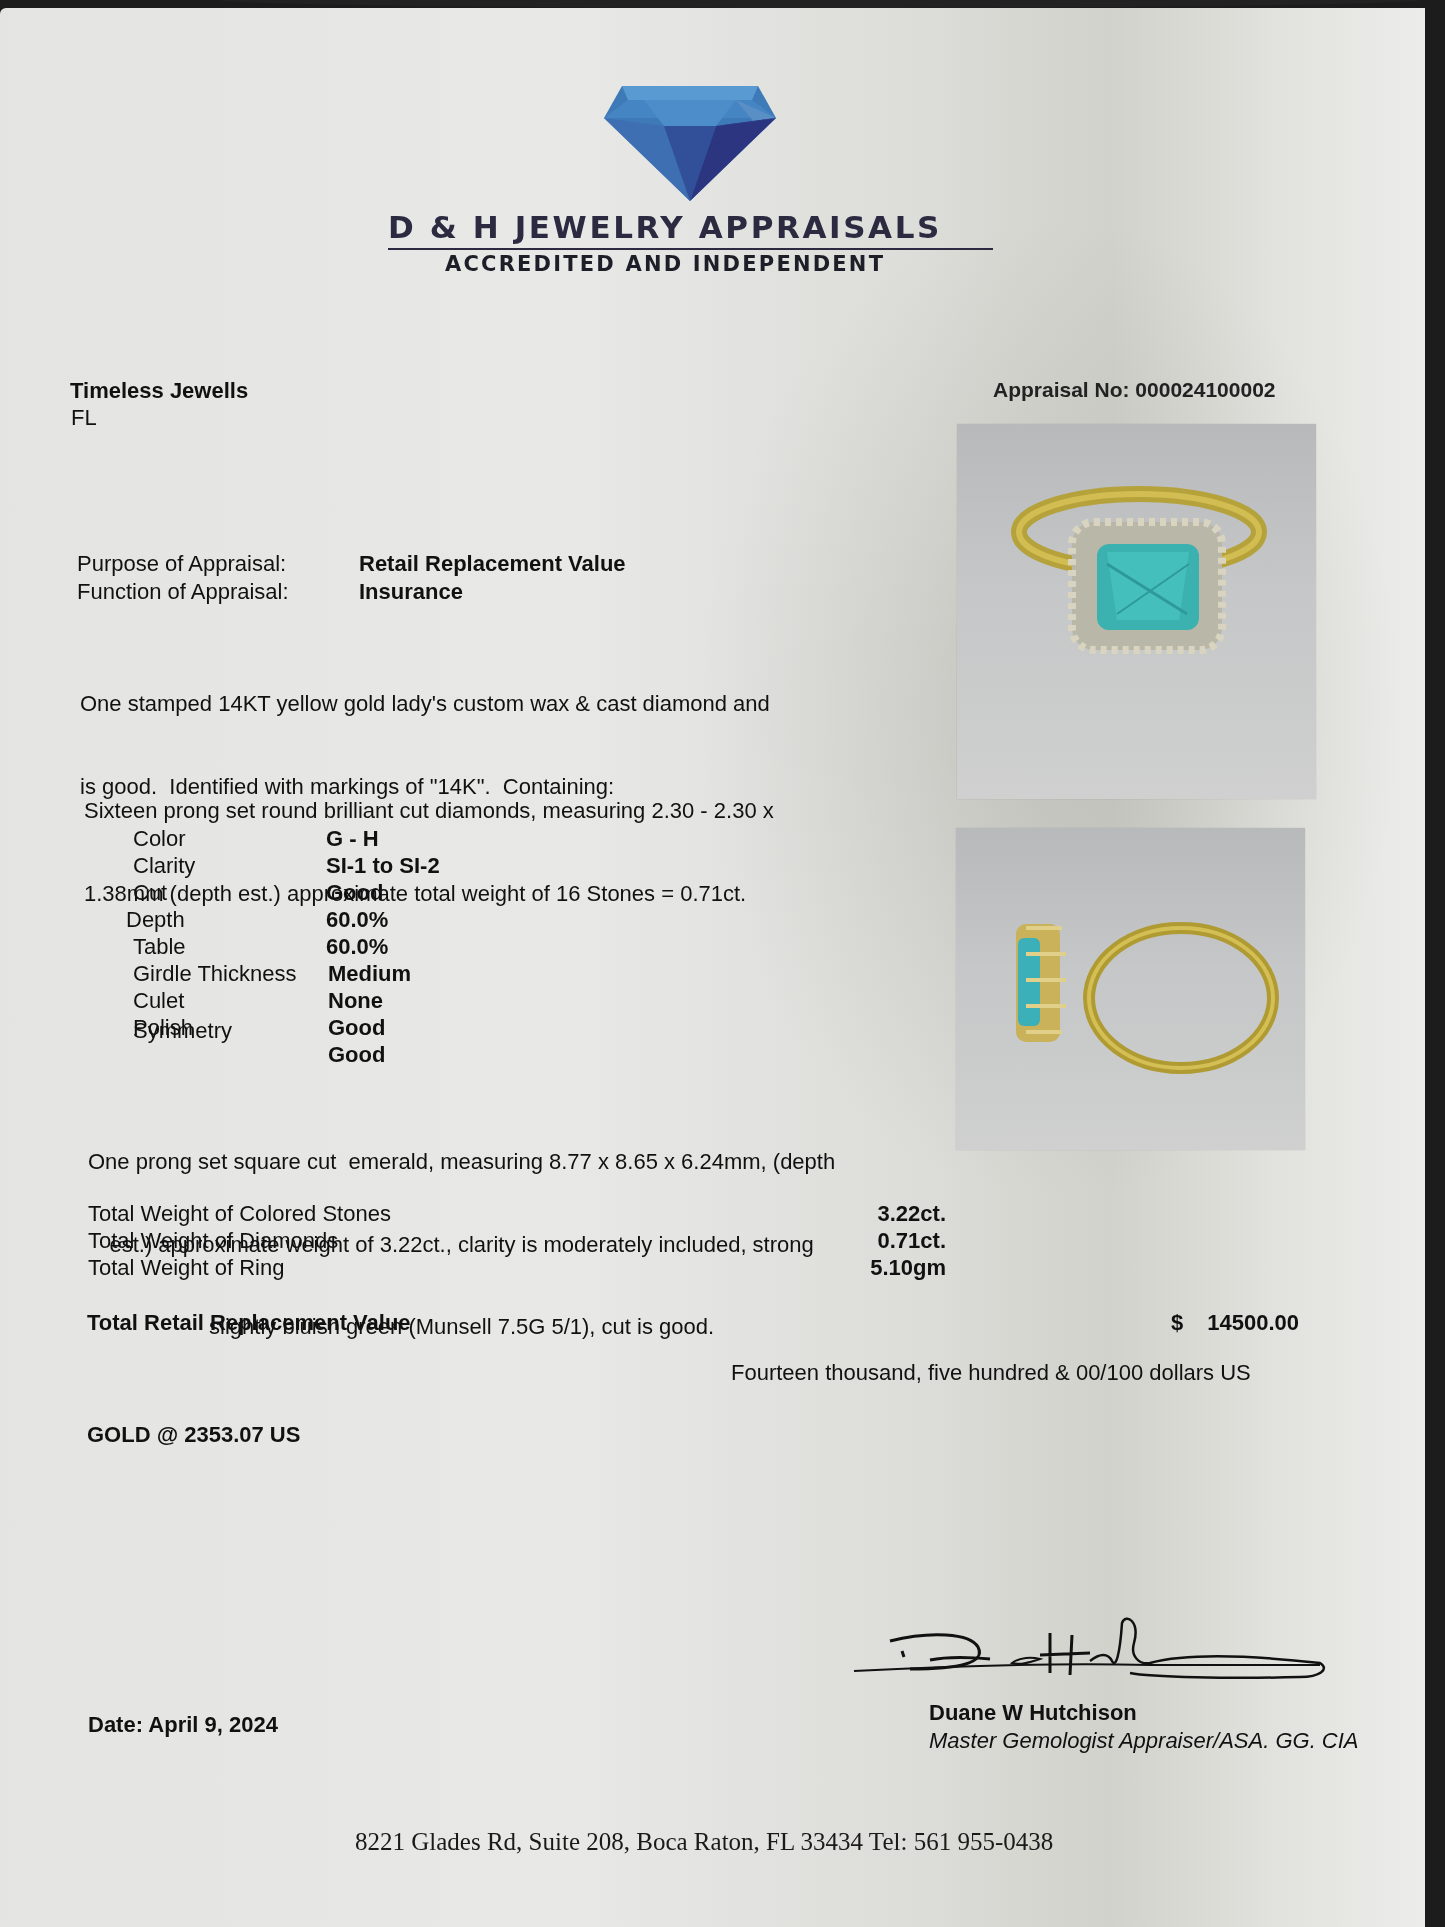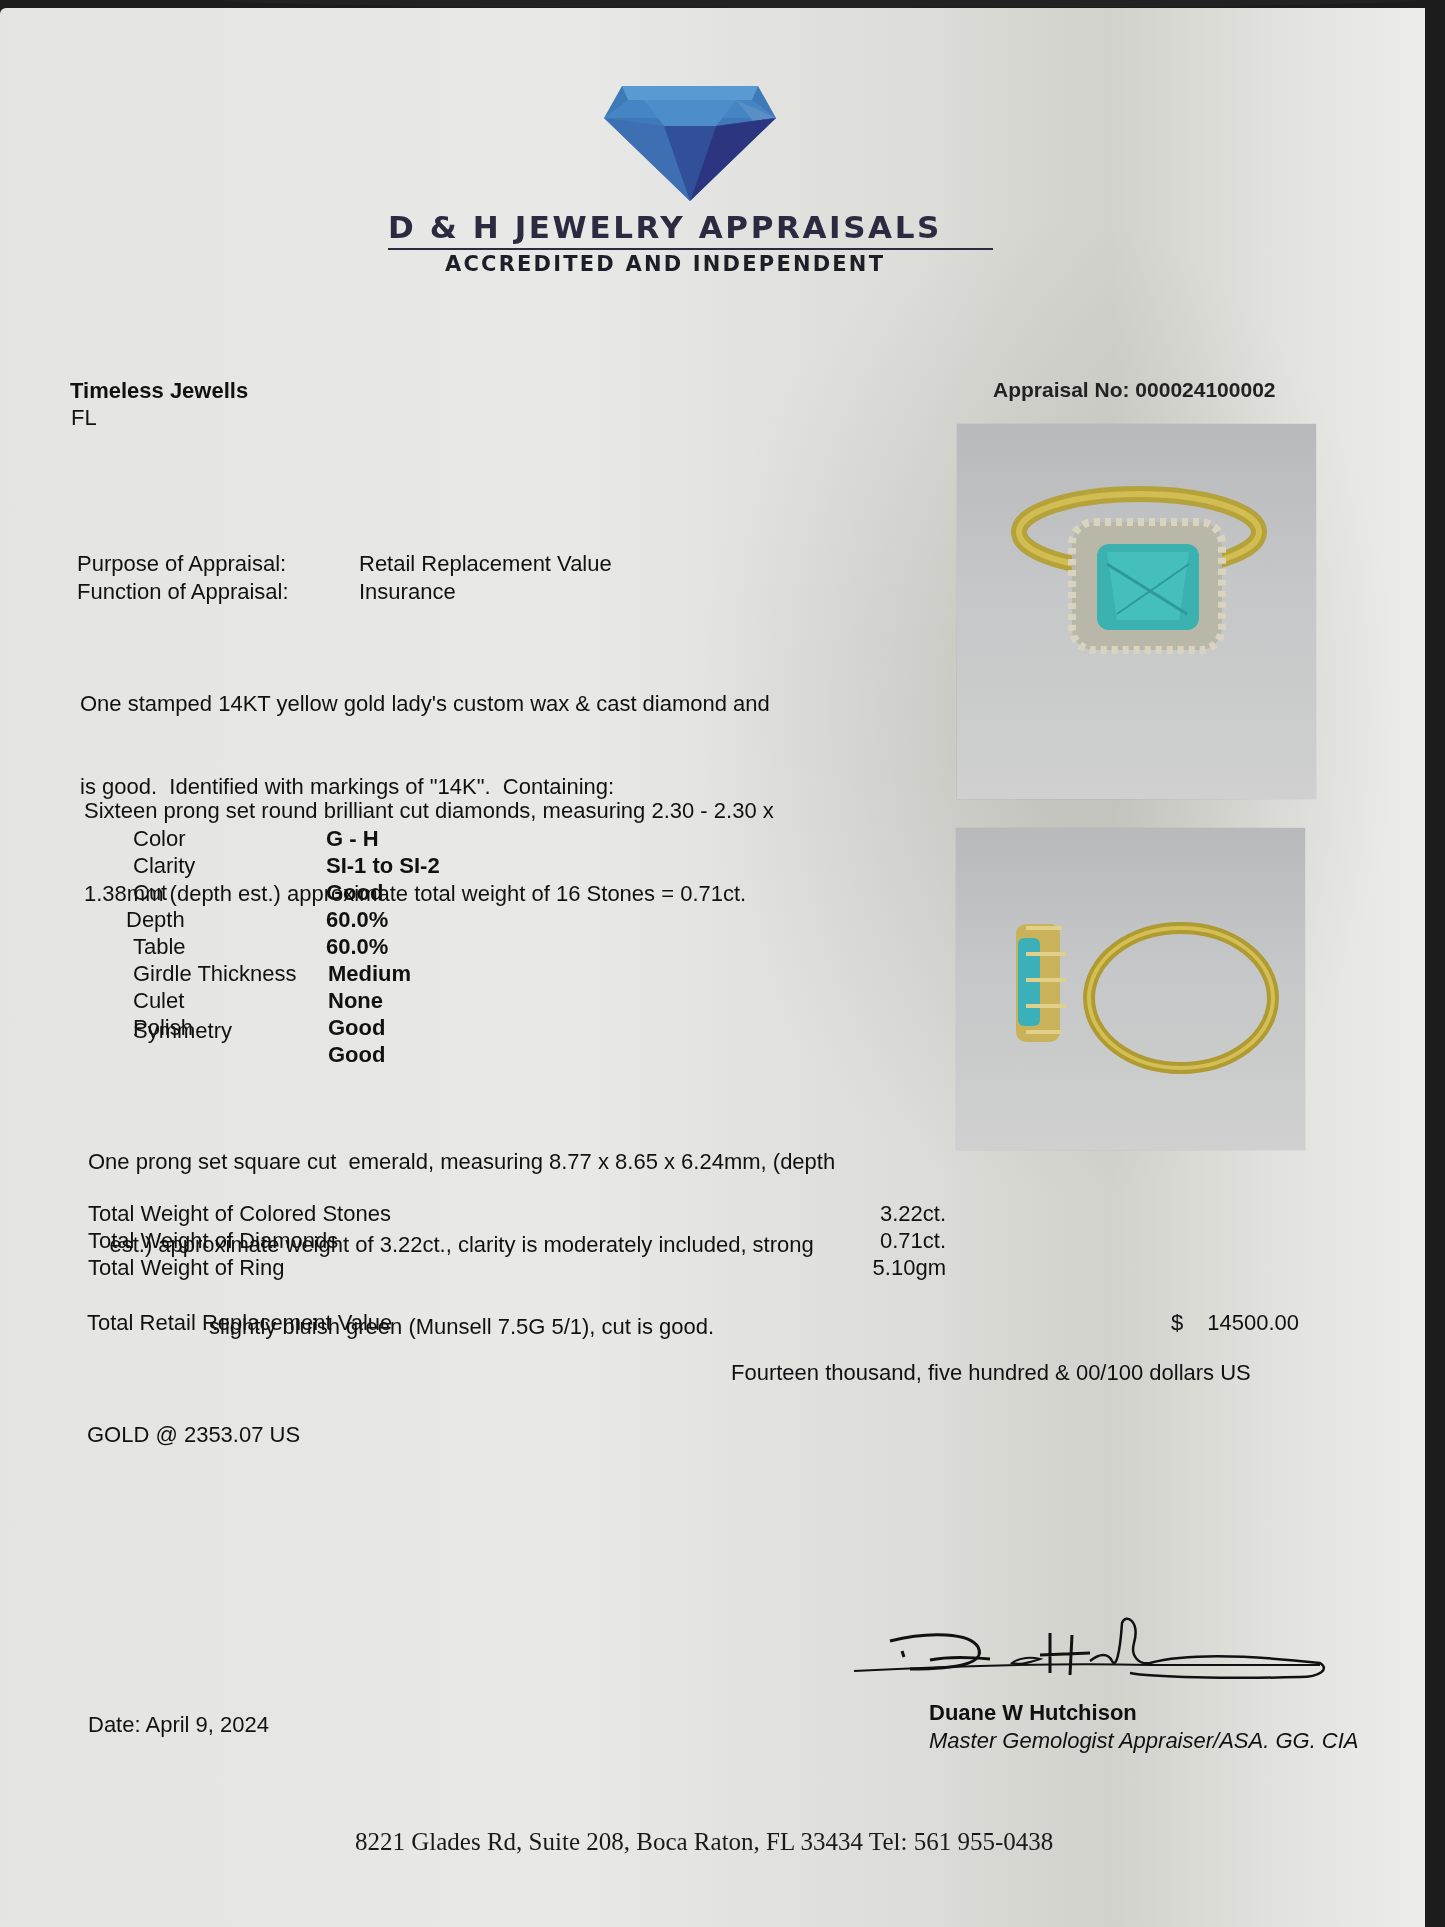--- a/index.html
+++ b/index.html
@@ -32,21 +32,21 @@
   .brand-sub {
     left: 445px; top: 244px; font-size: 21px; font-weight: bold; letter-spacing: 2.2px;
     color: #1e1e28; font-family: "DejaVu Sans", sans-serif;
   }
 
   .client-name { left: 70px; top: 370px; font-size: 22px; font-weight: bold; }
   .client-state { left: 71px; top: 397px; font-size: 22px; }
   .appraisal-no { left: 993px; top: 370px; font-size: 21px; font-weight: bold; color: #222; }
 
   .lbl { font-size: 22px; }
-  .val { font-size: 22px; font-weight: normal; }
+  .val { font-size: 22px; font-weight: bold; }
 
   .para { position: absolute; font-size: 22px; line-height: 27.5px; white-space: pre; }
 
   .spec-label { font-size: 22px; }
   .spec-val { font-size: 22px; font-weight: bold; }
 
   .photo {
     position: absolute; overflow: hidden;
     background: linear-gradient(180deg, #b7b9bb 0%, #c5c7c8 45%, #cfd0cf 100%);
     box-shadow: 0 0 1px rgba(0,0,0,0.2);

